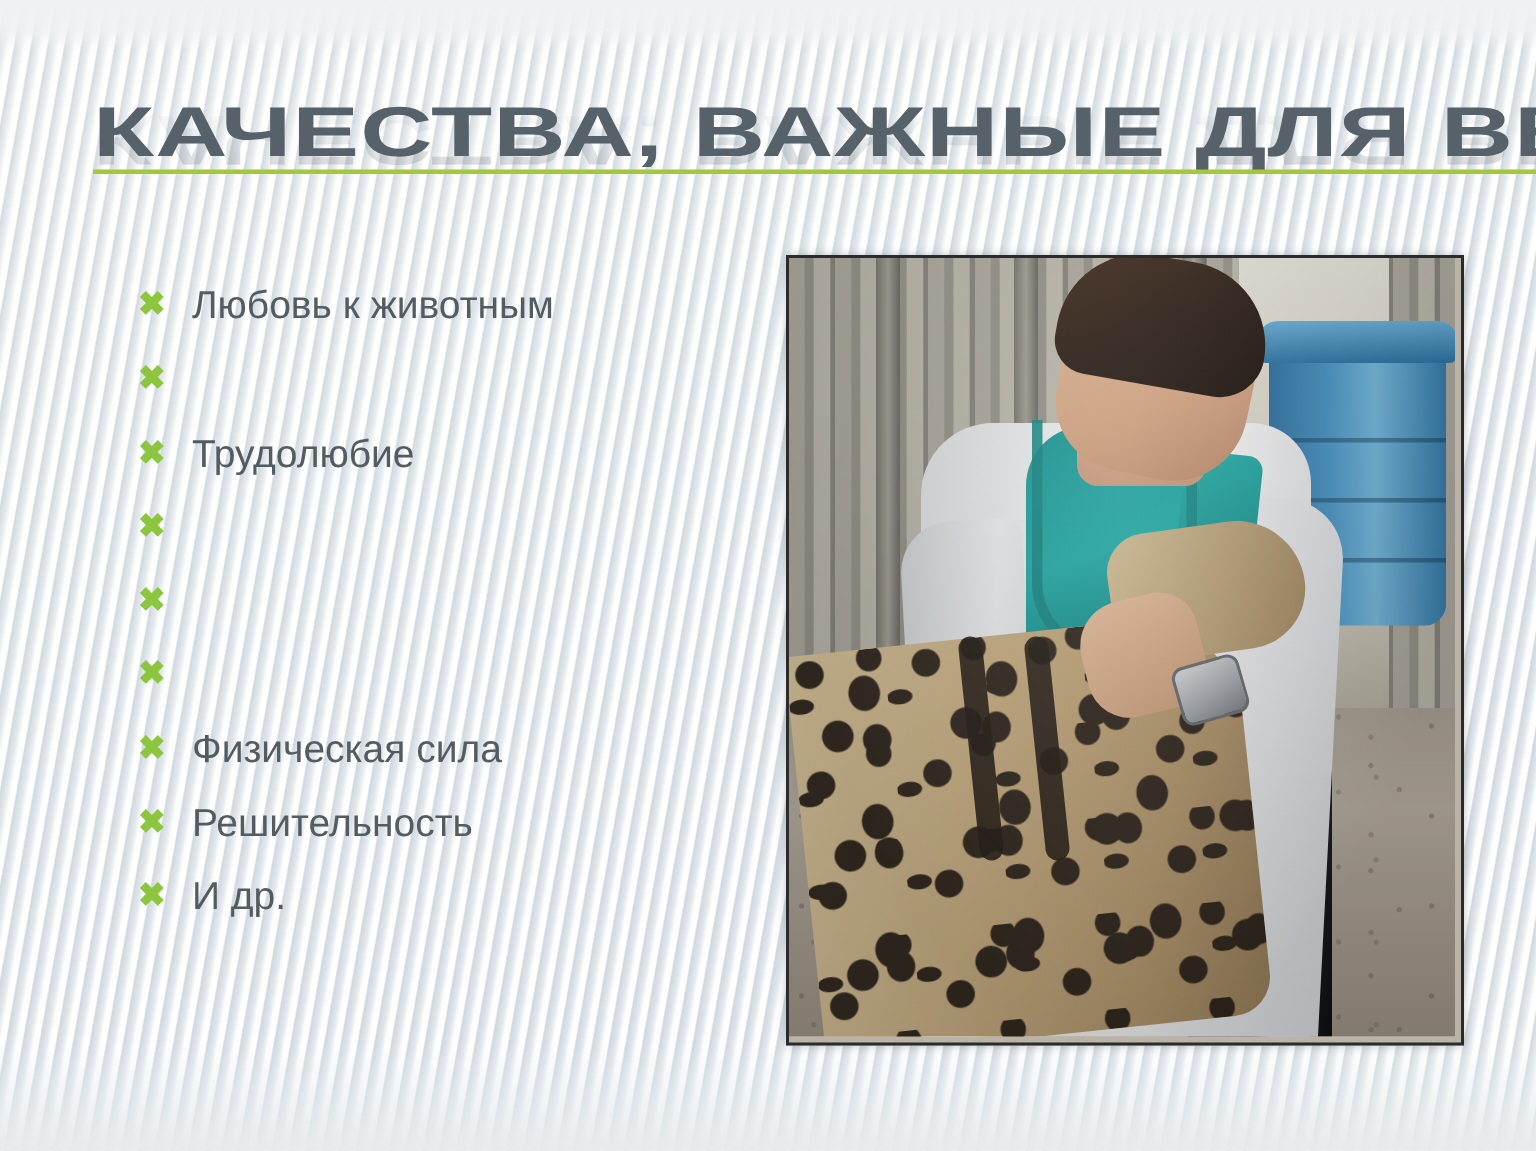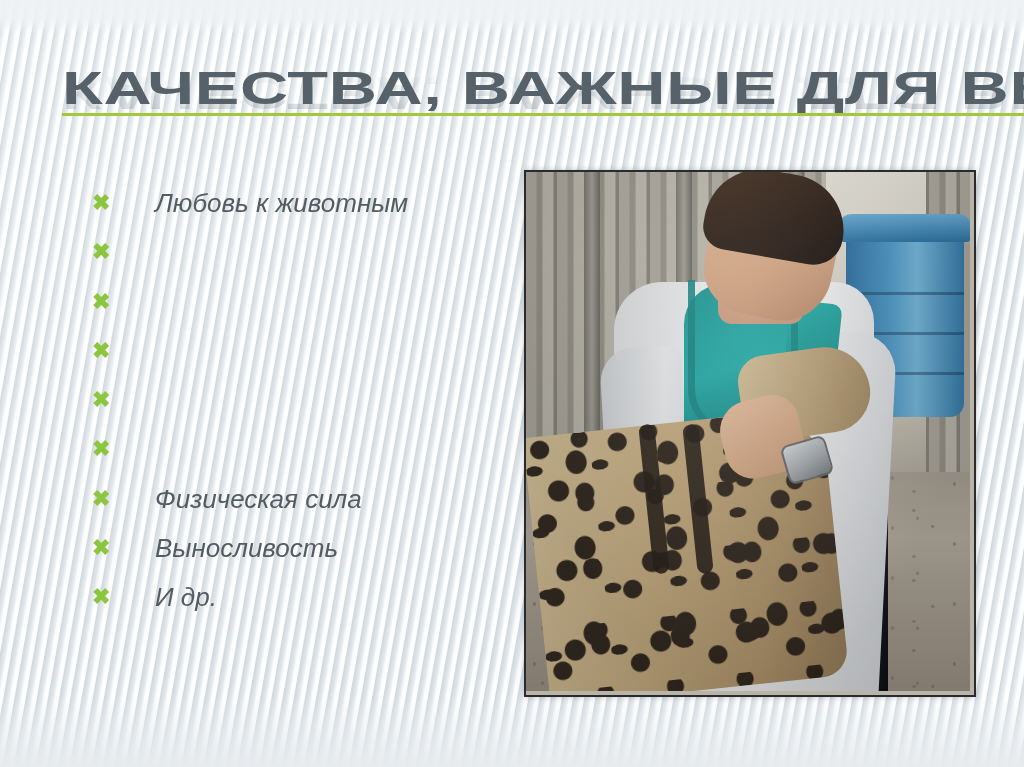--- a/index.html
+++ b/index.html
@@ -85,26 +85,24 @@
   .bullet-mark{
     width:36px;
     flex:0 0 36px;
     color:#8cc63f;
     font-size:22px;
     font-weight:bold;
     line-height:34px;
     text-align:left;
   }
   .bullet-label{
-    font-style:italic;
     font-size:26px;
     line-height:34px;
     color:#525c61;
     white-space:nowrap;
-    margin-left:27px;
   }
 
   
   .photo-frame{
     position:absolute;left:524px;top:170px;
     width:448px;height:523px;
     border:2px solid #2b2b2b;
     box-shadow:0 0 6px rgba(90,100,110,0.35);
     overflow:hidden;
     background:#b9b3a8;
@@ -290,20 +288,21 @@
       <span class="bullet-mark">✖</span>
       <span class="bullet-label">Любовь к животным</span>
     </div>
 
     <div class="bullet-row">
       <span class="bullet-mark">✖</span>
     </div>
 
     <div class="bullet-row">
       <span class="bullet-mark">✖</span>
+      <span class="bullet-label">Трудолюбие</span>
     </div>
 
     <div class="bullet-row">
       <span class="bullet-mark">✖</span>
     </div>
 
     <div class="bullet-row">
       <span class="bullet-mark">✖</span>
     </div>
 
@@ -311,21 +310,21 @@
       <span class="bullet-mark">✖</span>
     </div>
 
     <div class="bullet-row">
       <span class="bullet-mark">✖</span>
       <span class="bullet-label">Физическая сила</span>
     </div>
 
     <div class="bullet-row">
       <span class="bullet-mark">✖</span>
-      <span class="bullet-label">Выносливость</span>
+      <span class="bullet-label">Решительность</span>
     </div>
 
     <div class="bullet-row">
       <span class="bullet-mark">✖</span>
       <span class="bullet-label">И др.</span>
     </div>
 
   </div>
 
   <div class="photo-frame">

